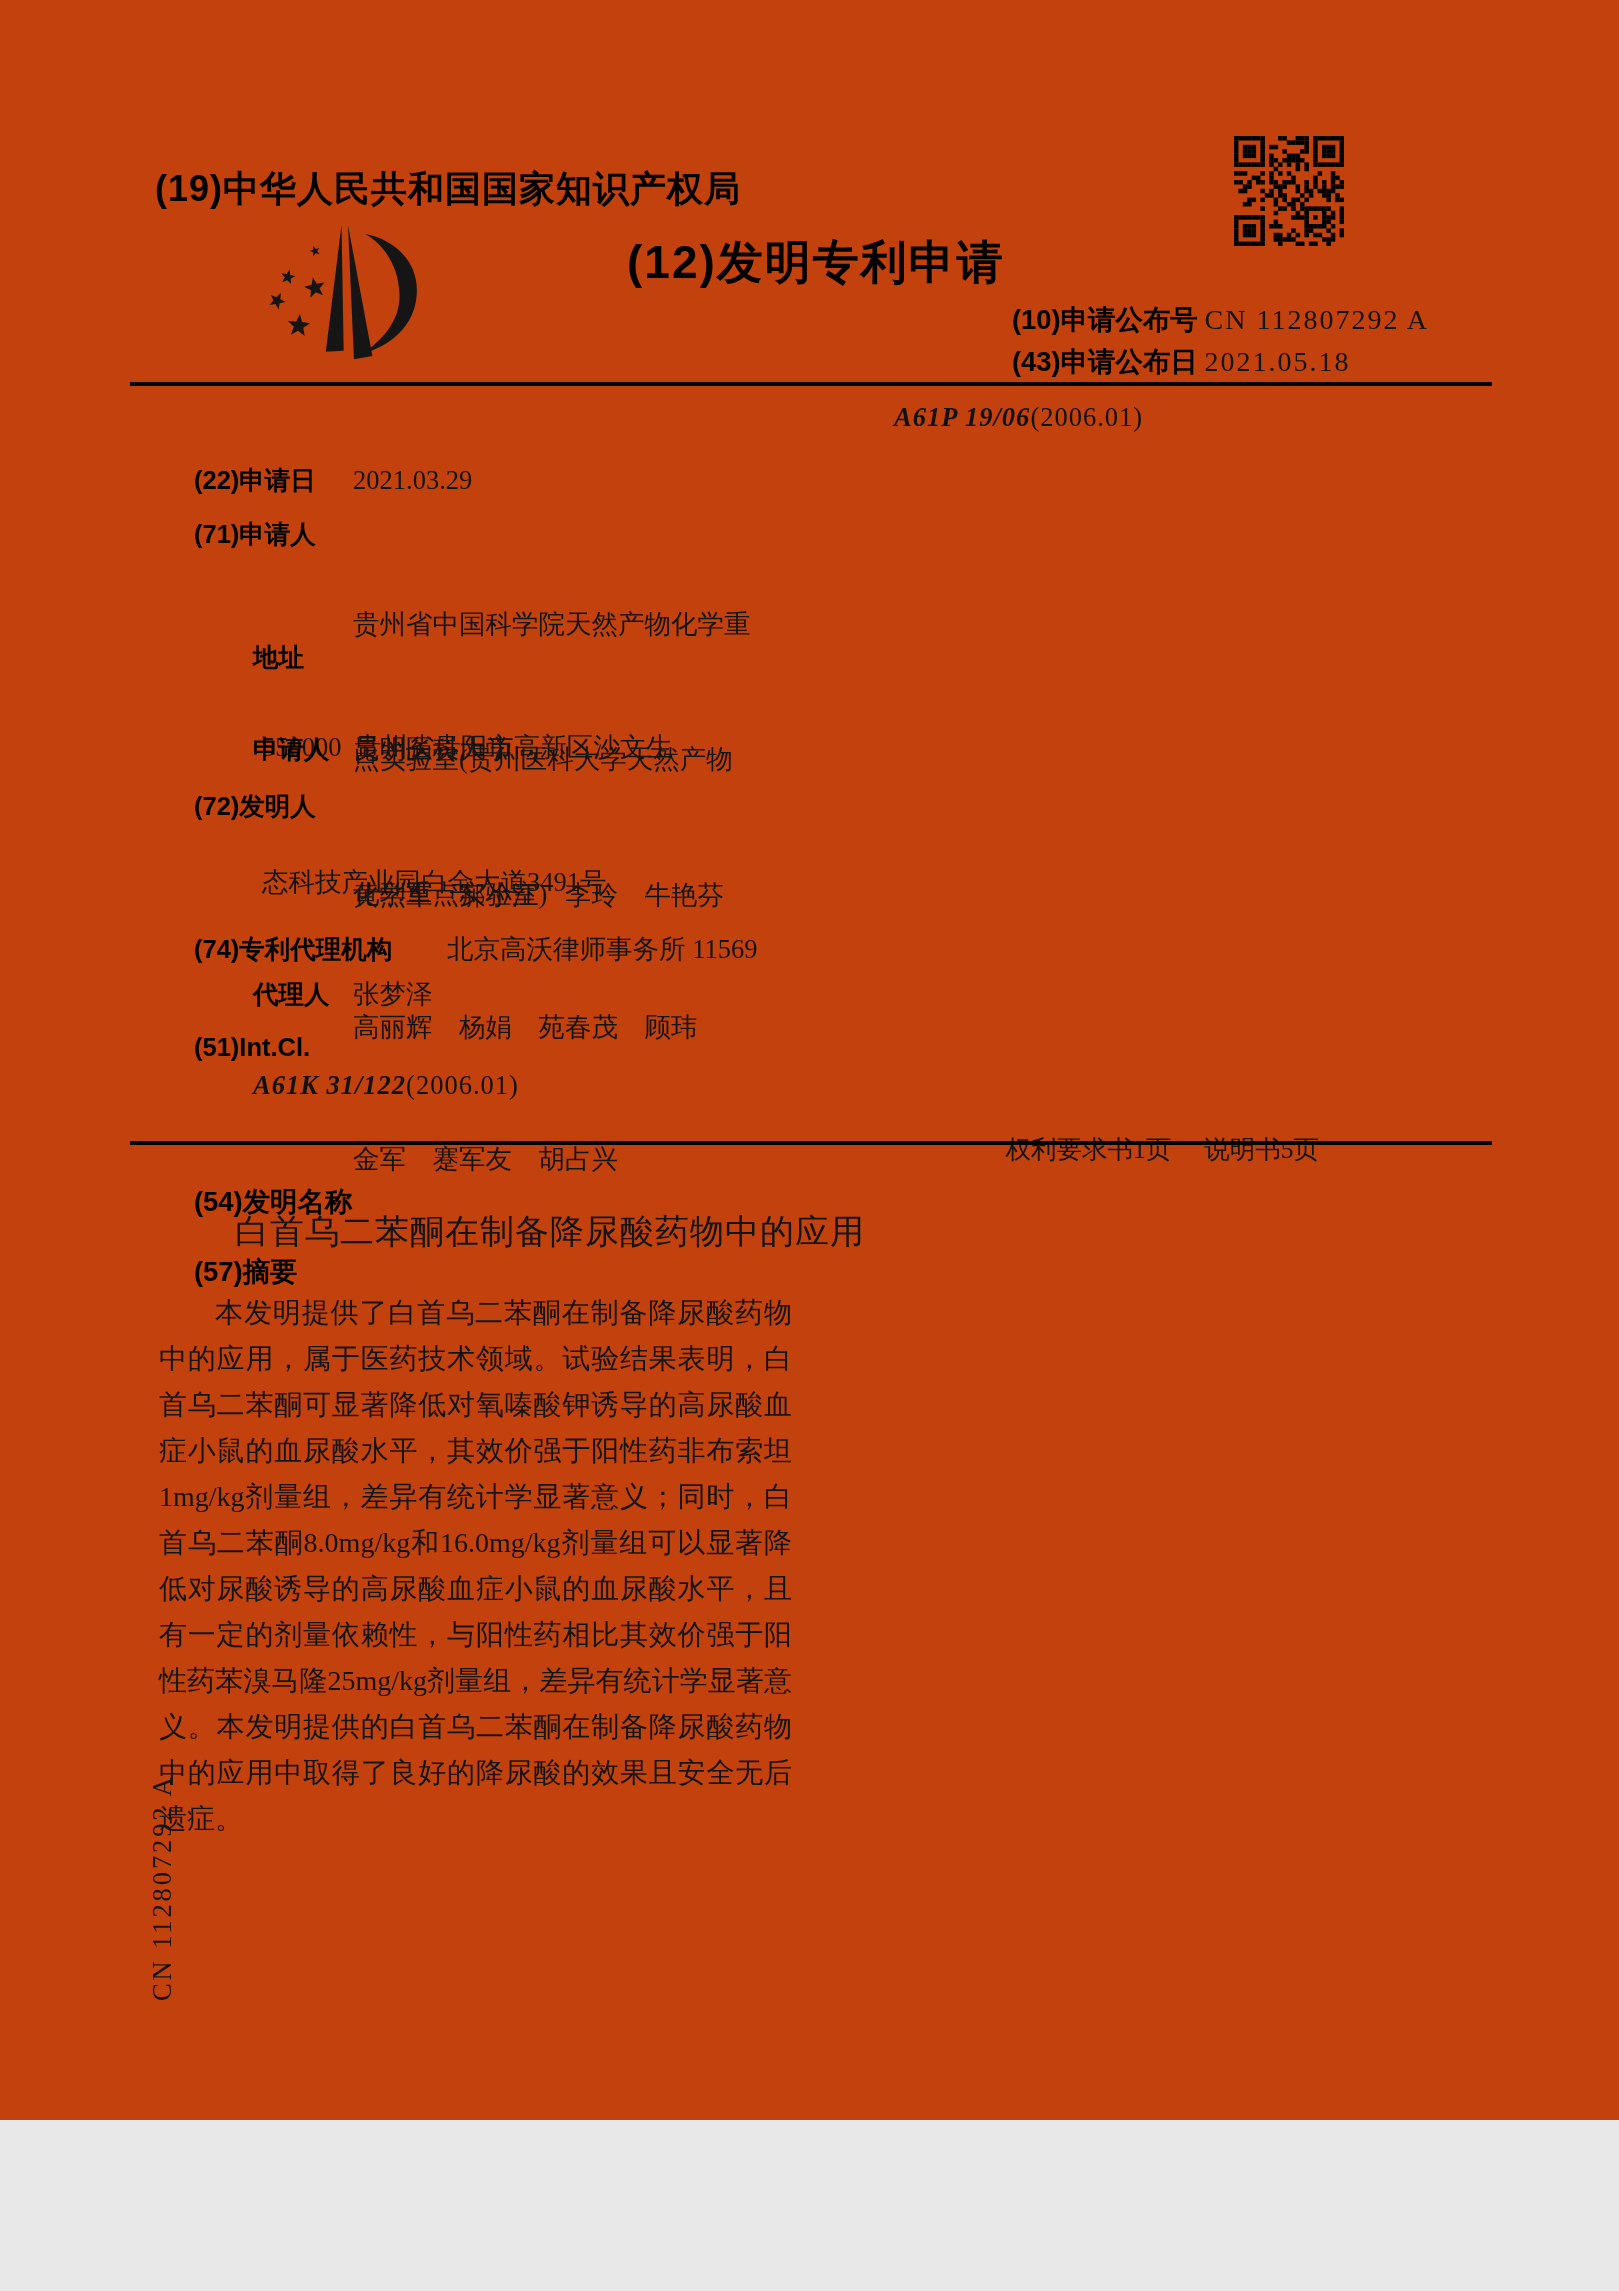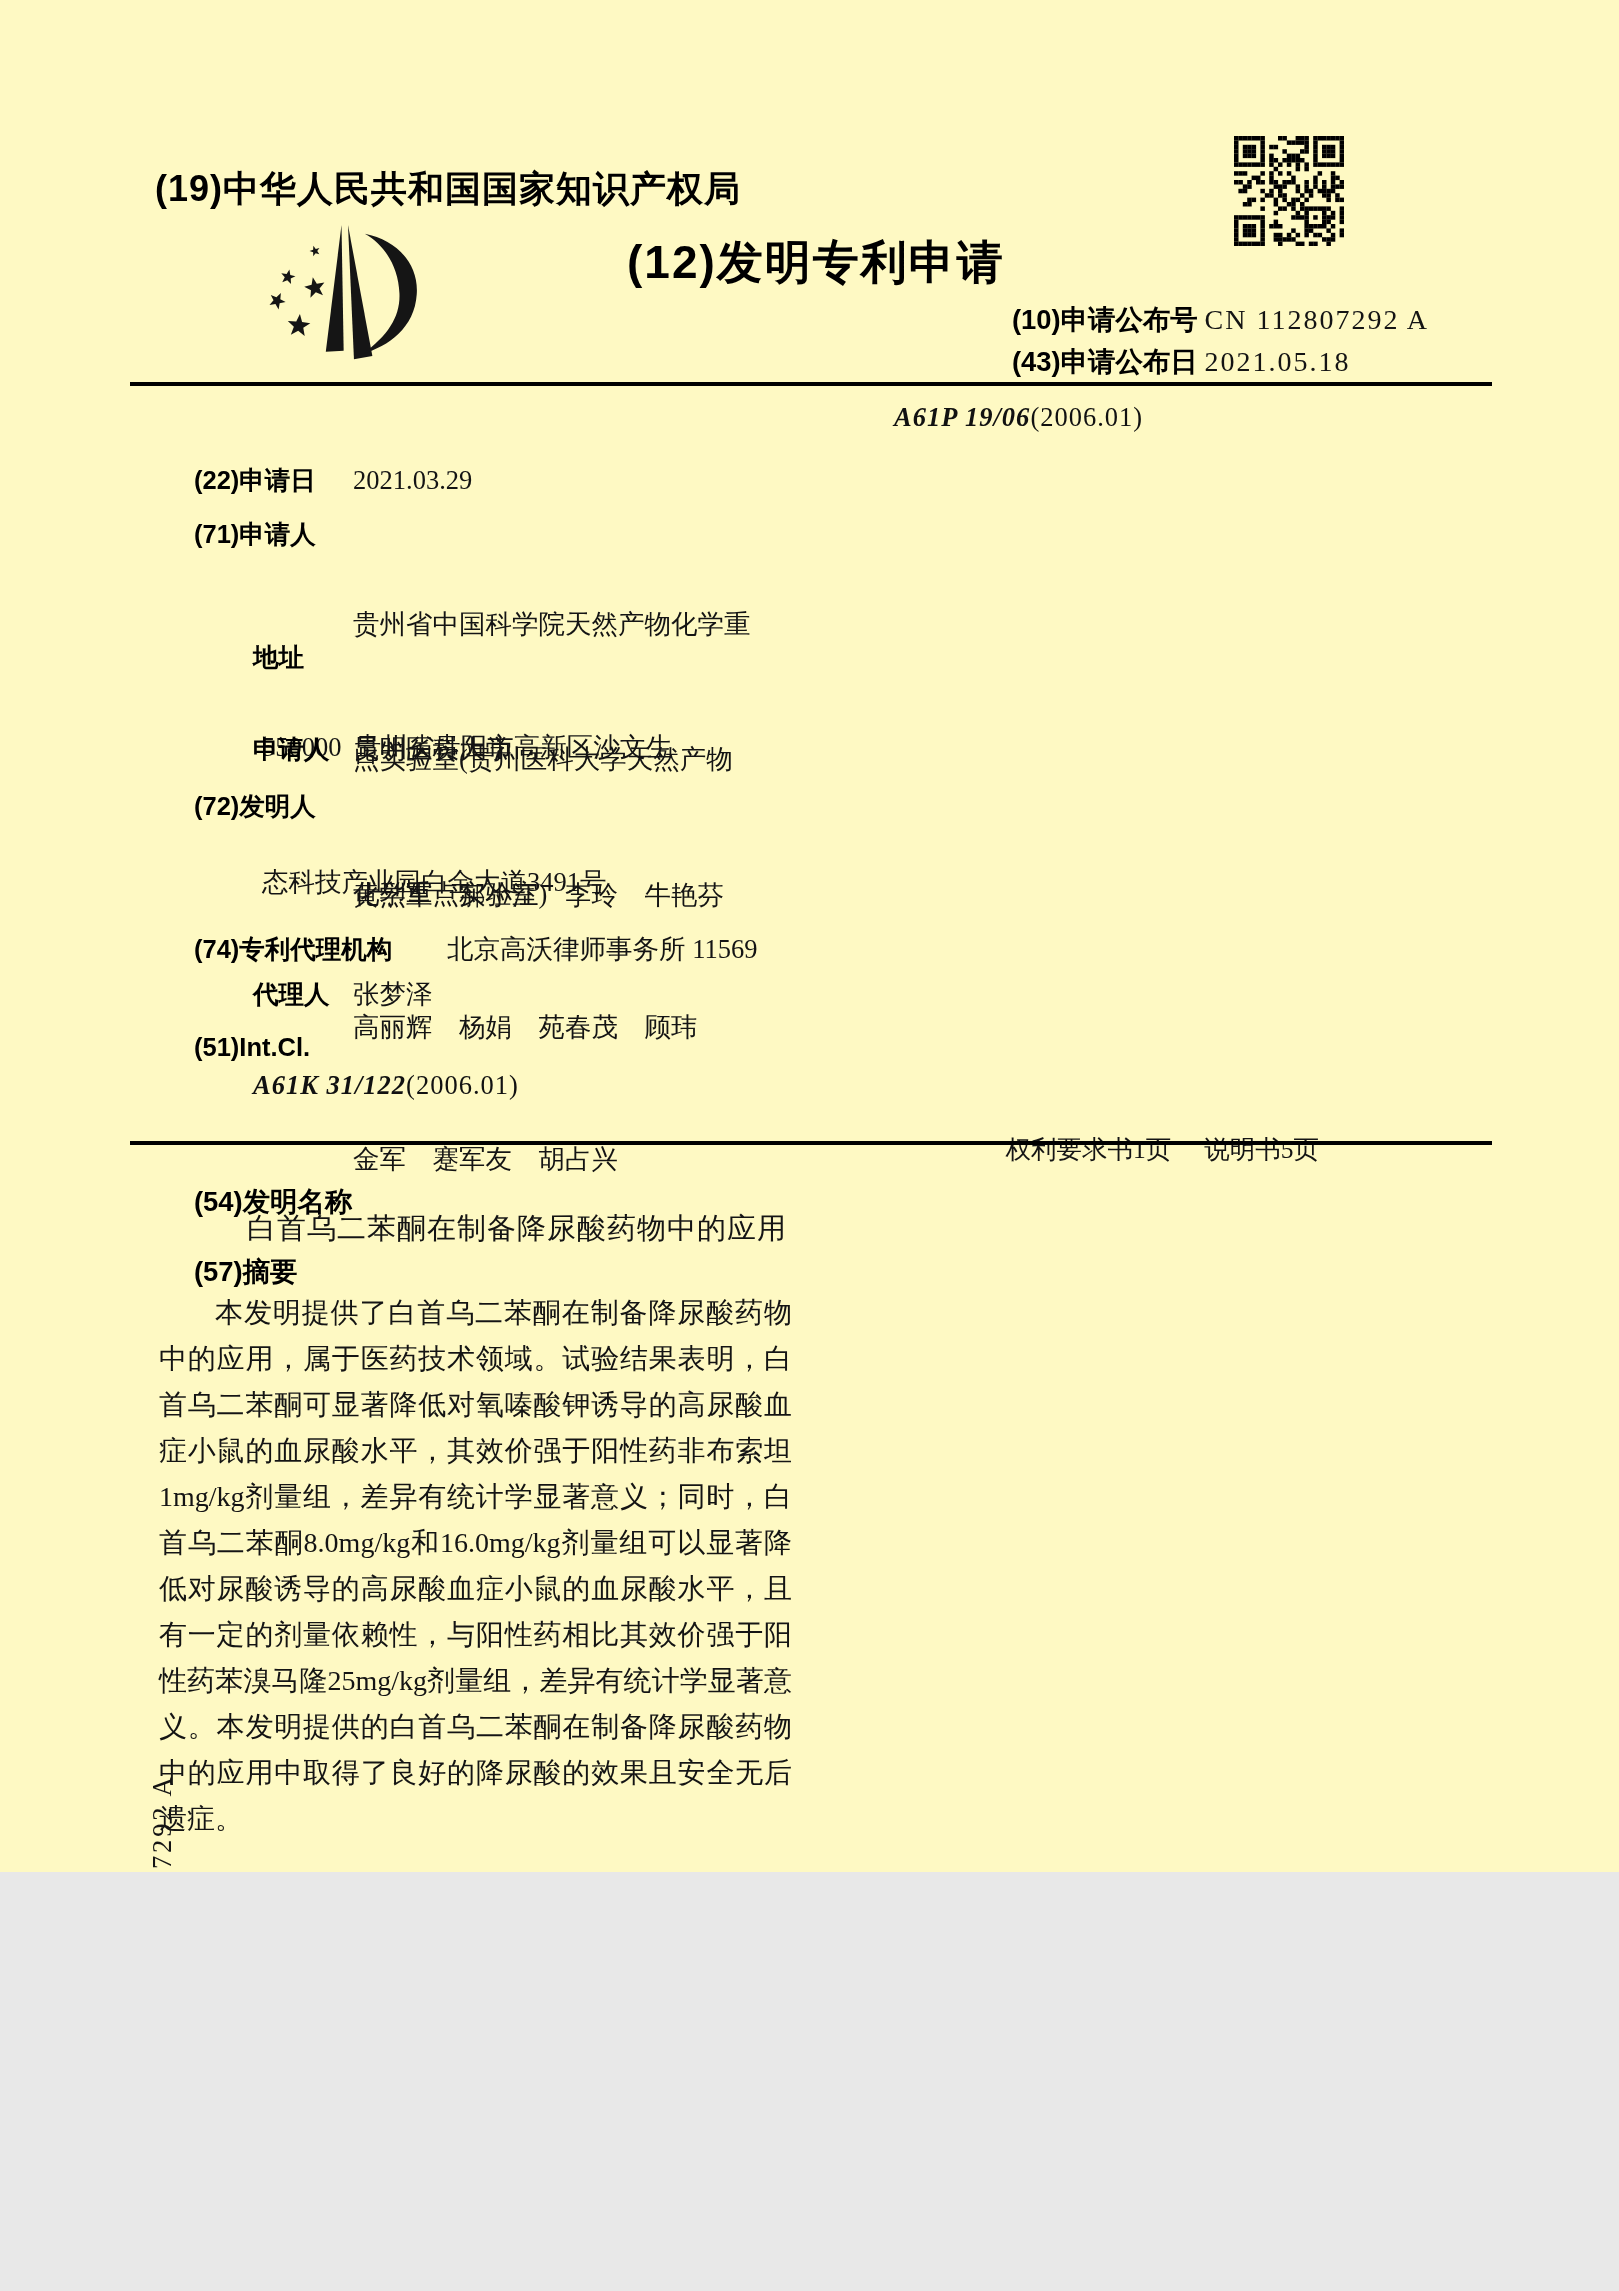--- a/index.html
+++ b/index.html
@@ -1,16 +1,16 @@
 <!DOCTYPE html>
 <html><head>
 <meta charset="utf-8">
 <style>
   html,body{margin:0;padding:0;background:#e8e8e8;}
-  #page{position:relative;width:1619px;height:1872px;background:#fef9c3;overflow:hidden;
+  #page{position:relative;width:1619px;height:2120px;background:#c2410c;overflow:hidden;
         font-family:"Liberation Serif",serif;color:#111;}
   .lbl{font-family:"Liberation Sans",sans-serif;font-weight:700;color:#000;}
   .val{font-family:"Liberation Serif",serif;white-space:pre-wrap;color:#141414;}
   .abs{position:absolute;}
   
   #office-line{left:155px;top:165px;font-size:36px;letter-spacing:1px;}
   #doc-type{left:627px;top:216px;font-size:46px;letter-spacing:2px;margin-top:16px;}
   #logo{left:263px;top:216px;}
   #qr{left:1234px;top:136px;}
   #pub-no{left:1012px;top:302px;font-size:27.4px;}
@@ -30,21 +30,21 @@
   .ipc{font-size:26.5px;}
   .ipc .code{font-style:italic;font-weight:700;font-family:"Liberation Serif",serif;letter-spacing:1px;}
   .ipc .year{font-family:"Liberation Serif",serif;letter-spacing:1px;}
   #e-a61p{left:894px;top:402px;}
   #e-a61k{left:253px;top:1070px;}
   #e-intcl .lbl{letter-spacing:0;}
   #pages-line{left:980px;top:1102px;font-size:25.5px;}
   #pages-line .gap{display:inline-block;width:33px;}
   
   #sec54{left:194px;top:1164px;font-size:27.4px;margin-top:20px;}
-  #invention-title{left:247px;top:1209px;font-size:29px;letter-spacing:1px;}
+  #invention-title{left:235px;top:1209px;font-size:34px;letter-spacing:1px;}
   #sec57{left:194px;top:1254px;font-size:27.4px;}
   #abstract{left:159px;top:1290px;width:633px;font-size:28px;line-height:46px;
             text-align:justify;text-indent:2em;color:#141414;}
   
   #side-vertical{left:147px;top:2001px;transform:rotate(-90deg);transform-origin:0 0;
                  font-size:26.5px;letter-spacing:2.9px;white-space:nowrap;}
 </style>
 </head>
 <body>
 

